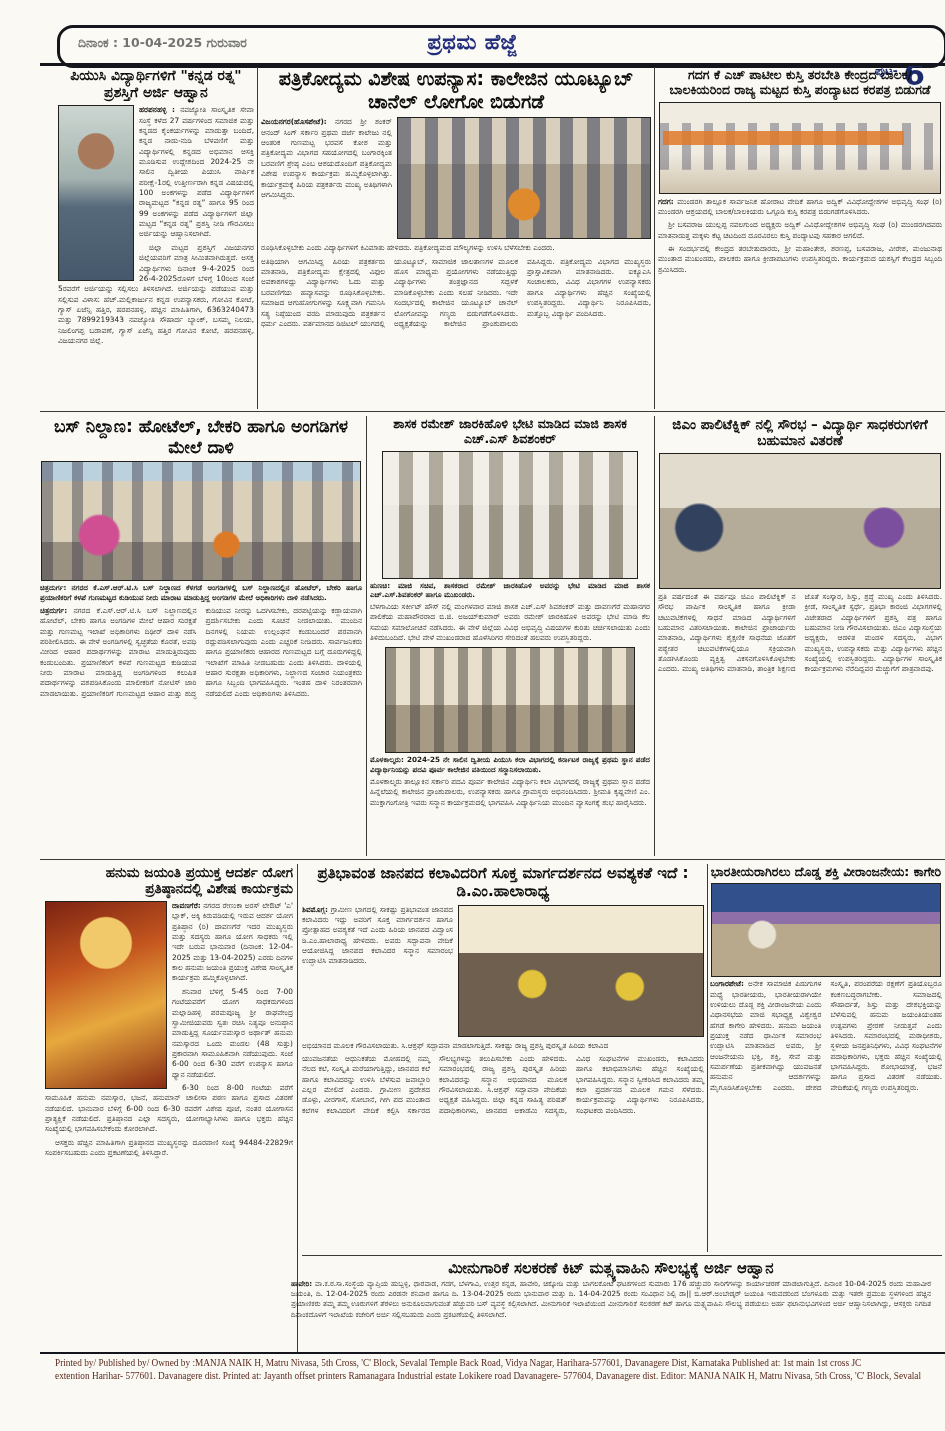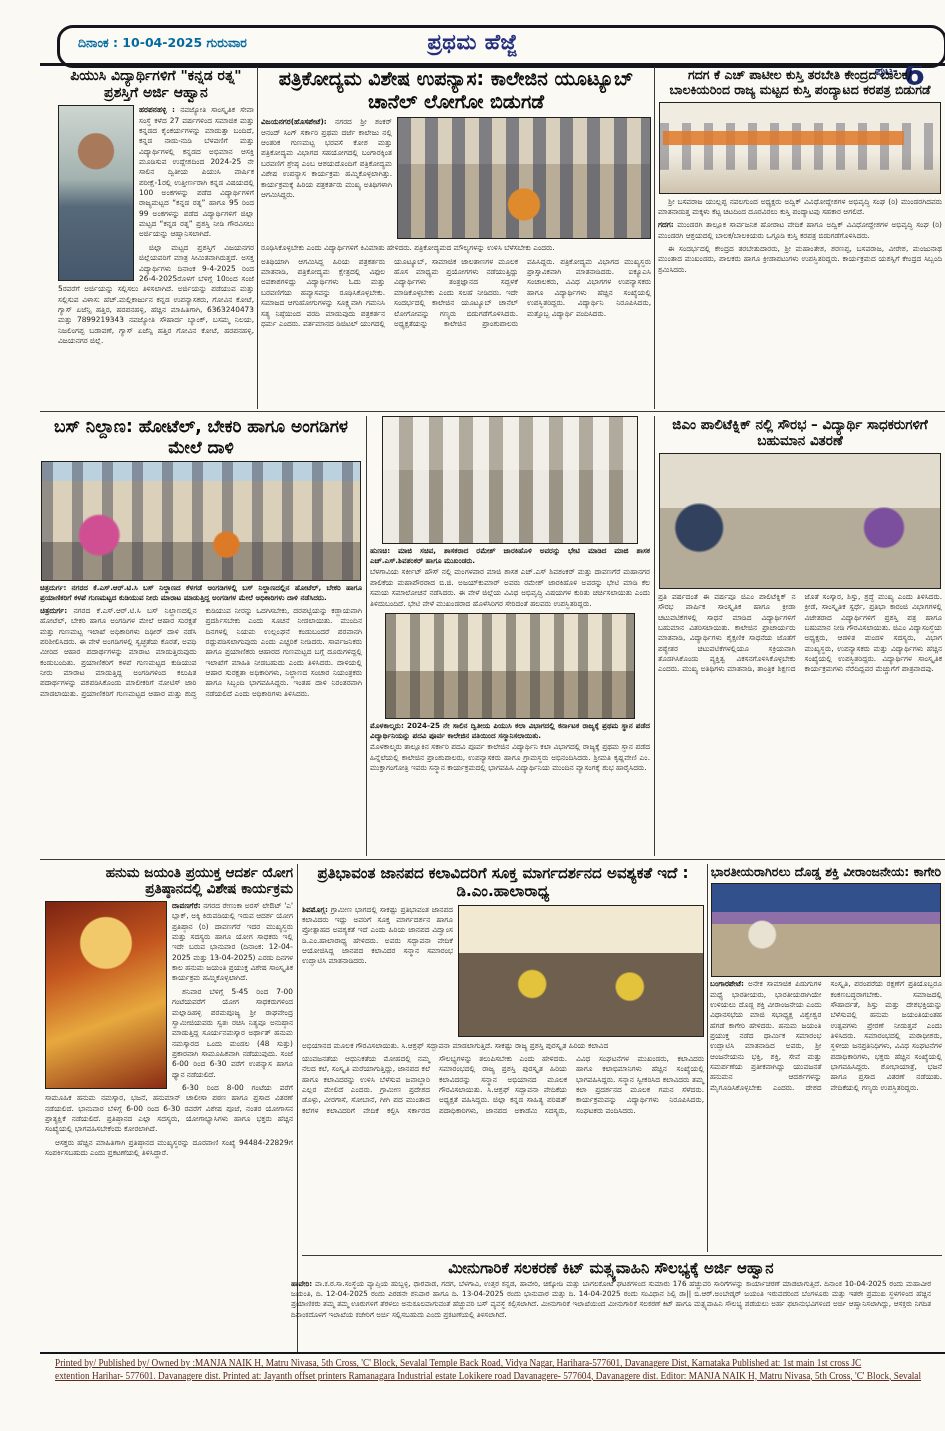--- a/index.html
+++ b/index.html
@@ -4,21 +4,21 @@
 <style>
   html,body{margin:0;padding:0;}
   body{
     width:945px;height:1431px;position:relative;overflow:hidden;
     background:#faf9f3;color:#1a1a1a;
     font-family:"DejaVu Sans","Liberation Sans",sans-serif;
   }
   .abs{position:absolute;}
   
   .header-box{left:57px;top:25px;width:884px;height:37px;border:3px solid #15151d;border-radius:16px;background:#fbfaf4;}
-  .hdr-date{left:78px;top:35px;font-size:12.5px;font-weight:bold;color:#0369a1;}
+  .hdr-date{left:78px;top:35px;font-size:12.5px;font-weight:bold;color:#737373;}
   .masthead{left:0;top:30px;width:945px;text-align:center;font-size:21px;font-weight:bold;color:#232e7d;letter-spacing:.5px;}
   .page-no{right:16px;top:30px;position:absolute;font-weight:bold;color:#1c2a6b;}
   .page-no .lbl{font-size:12px;vertical-align:10px;}
   .page-no .num{font-size:31px;}
   .rule{background:#15151d;}
   
   .article{position:absolute;}
   .hl{font-weight:bold;text-align:center;color:#0d0d0d;line-height:1.22;margin:0 0 4px 0;}
   .body-sm{font-size:7.4px;line-height:1.4;text-align:justify;color:#24211c;}
   .body-sm p{margin:0 0 3px 0;text-indent:10px;}
@@ -65,21 +65,21 @@
   .ph-stage{background:
     radial-gradient(circle at 22% 55%, #e8e2d2 0 7%, rgba(0,0,0,0) 8%),
     linear-gradient(180deg,#31508c 0 30%,#8f6fa8 30% 44%,#b9a98c 44% 100%);}
   .vline{width:1px;background:#3c3a36;}
   .hline{height:1px;background:#3c3a36;}
   .float-l{float:left;margin:0 5px 2px 0;}
   .float-r{float:right;margin:0 0 2px 5px;}
   .center{margin:0 auto;display:block;}
   
   .footer{left:55px;top:1357px;width:882px;font-family:"Liberation Serif","DejaVu Serif",serif;
-    font-size:9.3px;line-height:1.35;color:#5c2a20;text-decoration:underline;}
+    font-size:9.3px;line-height:1.35;color:#5c2a20;}
 </style>
 </head>
 <body>
 
 <div class="abs header-box"></div>
 <div class="abs hdr-date">ದಿನಾಂಕ : 10-04-2025 ಗುರುವಾರ</div>
 <div class="abs masthead">ಪ್ರಥಮ ಹೆಜ್ಜೆ</div>
 <div class="page-no" style="position:absolute;right:20px;top:28px;margin-top:28px;">
   <span class="lbl">ಪುಟ-</span>
   <span class="num">6</span>
@@ -106,42 +106,43 @@
     </div>
   </div>
   <div class="body-sm" style="margin-top:2px;">ರೂಢಿಸಿಕೊಳ್ಳಬೇಕು ಎಂದು ವಿದ್ಯಾರ್ಥಿಗಳಿಗೆ ಕಿವಿಮಾತು ಹೇಳಿದರು. ಪತ್ರಿಕೋದ್ಯಮದ ಮೌಲ್ಯಗಳನ್ನು ಉಳಿಸಿ ಬೆಳೆಸಬೇಕು ಎಂದರು.</div>
   <div class="body-sm cols3" style="margin-top:3px;height:150px;">ಅತಿಥಿಯಾಗಿ ಆಗಮಿಸಿದ್ದ ಹಿರಿಯ ಪತ್ರಕರ್ತರು ಮಾತನಾಡಿ, ಪತ್ರಿಕೋದ್ಯಮ ಕ್ಷೇತ್ರದಲ್ಲಿ ವಿಫುಲ ಅವಕಾಶಗಳಿದ್ದು ವಿದ್ಯಾರ್ಥಿಗಳು ಓದು ಮತ್ತು ಬರವಣಿಗೆಯ ಹವ್ಯಾಸವನ್ನು ರೂಢಿಸಿಕೊಳ್ಳಬೇಕು. ಸಮಾಜದ ಆಗುಹೋಗುಗಳನ್ನು ಸೂಕ್ಷ್ಮವಾಗಿ ಗಮನಿಸಿ ಸತ್ಯ ನಿಷ್ಠೆಯಿಂದ ವರದಿ ಮಾಡುವುದು ಪತ್ರಕರ್ತನ ಧರ್ಮ ಎಂದರು. ವರ್ತಮಾನದ ಡಿಜಿಟಲ್ ಯುಗದಲ್ಲಿ ಯೂಟ್ಯೂಬ್, ಸಾಮಾಜಿಕ ಜಾಲತಾಣಗಳ ಮೂಲಕ ಹೊಸ ಮಾಧ್ಯಮ ಪ್ರಯೋಗಗಳು ನಡೆಯುತ್ತಿದ್ದು ವಿದ್ಯಾರ್ಥಿಗಳು ತಂತ್ರಜ್ಞಾನದ ಸದ್ಬಳಕೆ ಮಾಡಿಕೊಳ್ಳಬೇಕು ಎಂದು ಸಲಹೆ ನೀಡಿದರು. ಇದೇ ಸಂದರ್ಭದಲ್ಲಿ ಕಾಲೇಜಿನ ಯೂಟ್ಯೂಬ್ ಚಾನೆಲ್ ಲೋಗೋವನ್ನು ಗಣ್ಯರು ಬಿಡುಗಡೆಗೊಳಿಸಿದರು. ಅಧ್ಯಕ್ಷತೆಯನ್ನು ಕಾಲೇಜಿನ ಪ್ರಾಂಶುಪಾಲರು ವಹಿಸಿದ್ದರು. ಪತ್ರಿಕೋದ್ಯಮ ವಿಭಾಗದ ಮುಖ್ಯಸ್ಥರು ಪ್ರಾಸ್ತಾವಿಕವಾಗಿ ಮಾತನಾಡಿದರು. ಐಕ್ಯೂಎಸಿ ಸಂಚಾಲಕರು, ವಿವಿಧ ವಿಭಾಗಗಳ ಉಪನ್ಯಾಸಕರು ಹಾಗೂ ವಿದ್ಯಾರ್ಥಿಗಳು ಹೆಚ್ಚಿನ ಸಂಖ್ಯೆಯಲ್ಲಿ ಉಪಸ್ಥಿತರಿದ್ದರು. ವಿದ್ಯಾರ್ಥಿನಿ ನಿರೂಪಿಸಿದರು, ಮತ್ತೊಬ್ಬ ವಿದ್ಯಾರ್ಥಿ ವಂದಿಸಿದರು.</div>
 </div>
 
 <div class="article" style="left:658px;top:67px;width:284px;height:342px;">
   <div class="hl" style="font-size:12.5px;">ಗದಗ ಕೆ ಎಚ್ ಪಾಟೀಲ ಕುಸ್ತಿ ತರಬೇತಿ ಕೇಂದ್ರದ ಬಾಲಕ/ಬಾಲಕಿಯರಿಂದ ರಾಜ್ಯ ಮಟ್ಟದ ಕುಸ್ತಿ ಪಂದ್ಯಾಟದ ಕರಪತ್ರ ಬಿಡುಗಡೆ</div>
   <div class="photo ph-wrestling center" style="width:282px;height:92px;"></div>
   <div class="body-sm" style="margin-top:3px;">
-    <p>ಶ್ರೀ ಬಸವರಾಜ ಯುಲ್ಲಪ್ಪ ನವಲಗುಂದ ಅಧ್ಯಕ್ಷರು ಅದ್ವಿಕ್ ವಿವಿಧೋದ್ದೇಶಗಳ ಅಭಿವೃದ್ಧಿ ಸಂಘ (ರಿ) ಮುಂಡರಗಿದವರು ಮಾತನಾಡುತ್ತ ಮಕ್ಕಳು ಕೆಟ್ಟ ಚಟದಿಂದ ದೂರವಿರಲು ಕುಸ್ತಿ ಪಂದ್ಯಾಟವು ಸಹಕಾರ ಆಗಲಿದೆ.</p>
     <p style="text-indent:0;"><b>ಗದಗ:</b>
       <span>ಮುಂಡರಗಿ ತಾಲ್ಲೂಕ ಸಾರ್ವಜನಿಕ ಹೋರಾಟ ವೇದಿಕೆ ಹಾಗೂ ಅದ್ವಿಕ್ ವಿವಿಧೋದ್ದೇಶಗಳ ಅಭಿವೃದ್ಧಿ ಸಂಘ (ರಿ) ಮುಂಡರಗಿ ಆಶ್ರಯದಲ್ಲಿ ಬಾಲಕ/ಬಾಲಕಿಯರು ಒಗ್ಗೂಡಿ ಕುಸ್ತಿ ಕರಪತ್ರ ಬಿಡುಗಡೆಗೊಳಿಸಿದರು.</span></p>
+    <p>ಶ್ರೀ ಬಸವರಾಜ ಯುಲ್ಲಪ್ಪ ನವಲಗುಂದ ಅಧ್ಯಕ್ಷರು ಅದ್ವಿಕ್ ವಿವಿಧೋದ್ದೇಶಗಳ ಅಭಿವೃದ್ಧಿ ಸಂಘ (ರಿ) ಮುಂಡರಗಿದವರು ಮಾತನಾಡುತ್ತ ಮಕ್ಕಳು ಕೆಟ್ಟ ಚಟದಿಂದ ದೂರವಿರಲು ಕುಸ್ತಿ ಪಂದ್ಯಾಟವು ಸಹಕಾರ ಆಗಲಿದೆ.</p>
     <p>ಈ ಸಂದರ್ಭದಲ್ಲಿ ಕೇಂದ್ರದ ತರಬೇತುದಾರರು, ಶ್ರೀ ಮಹಾಂತೇಶ, ಶರಣಪ್ಪ, ಬಸವರಾಜ, ವೀರೇಶ, ಮಂಜುನಾಥ ಮುಂತಾದ ಮುಖಂಡರು, ಪಾಲಕರು ಹಾಗೂ ಕ್ರೀಡಾಪಟುಗಳು ಉಪಸ್ಥಿತರಿದ್ದರು. ಕಾರ್ಯಕ್ರಮದ ಯಶಸ್ಸಿಗೆ ಕೇಂದ್ರದ ಸಿಬ್ಬಂದಿ ಶ್ರಮಿಸಿದರು.</p>
   </div>
 </div>
 
 <div class="abs vline" style="left:257px;top:67px;height:342px;"></div>
 <div class="abs vline" style="left:654px;top:67px;height:342px;"></div>
 <div class="abs hline" style="left:40px;top:411px;width:905px;"></div>
 
 <div class="article" style="left:40px;top:416px;width:322px;height:440px;">
   <div class="hl" style="font-size:17px;">ಬಸ್ ನಿಲ್ದಾಣ: ಹೋಟೆಲ್, ಬೇಕರಿ ಹಾಗೂ ಅಂಗಡಿಗಳ ಮೇಲೆ ದಾಳಿ</div>
   <div class="photo ph-street center" style="width:320px;height:120px;"></div>
   <div class="cap">ಚಿತ್ರದುರ್ಗ: ನಗರದ ಕೆ.ಎಸ್.ಆರ್.ಟಿ.ಸಿ ಬಸ್ ನಿಲ್ದಾಣದ ಕೆಳಗಡೆ ಅಂಗಡಿಗಳಲ್ಲಿ ಬಸ್ ನಿಲ್ದಾಣದಲ್ಲಿನ ಹೋಟೆಲ್, ಬೇಕರಿ ಹಾಗೂ ಪ್ರಯಾಣಿಕರಿಗೆ ಕಳಪೆ ಗುಣಮಟ್ಟದ ಕುಡಿಯುವ ನೀರು ಮಾರಾಟ ಮಾಡುತ್ತಿದ್ದ ಅಂಗಡಿಗಳ ಮೇಲೆ ಅಧಿಕಾರಿಗಳು ದಾಳಿ ನಡೆಸಿದರು.</div>
   <div class="body-sm cols2" style="margin-top:3px;height:240px;">
     <p style="text-indent:0;"><b>ಚಿತ್ರದುರ್ಗ:</b>
       <span>ನಗರದ ಕೆ.ಎಸ್.ಆರ್.ಟಿ.ಸಿ ಬಸ್ ನಿಲ್ದಾಣದಲ್ಲಿನ ಹೋಟೆಲ್, ಬೇಕರಿ ಹಾಗೂ ಅಂಗಡಿಗಳ ಮೇಲೆ ಆಹಾರ ಸುರಕ್ಷತೆ ಮತ್ತು ಗುಣಮಟ್ಟ ಇಲಾಖೆ ಅಧಿಕಾರಿಗಳು ದಿಢೀರ್ ದಾಳಿ ನಡೆಸಿ ಪರಿಶೀಲಿಸಿದರು. ಈ ವೇಳೆ ಅಂಗಡಿಗಳಲ್ಲಿ ಸ್ವಚ್ಛತೆಯ ಕೊರತೆ, ಅವಧಿ ಮೀರಿದ ಆಹಾರ ಪದಾರ್ಥಗಳನ್ನು ಮಾರಾಟ ಮಾಡುತ್ತಿರುವುದು ಕಂಡುಬಂದಿತು. ಪ್ರಯಾಣಿಕರಿಗೆ ಕಳಪೆ ಗುಣಮಟ್ಟದ ಕುಡಿಯುವ ನೀರು ಮಾರಾಟ ಮಾಡುತ್ತಿದ್ದ ಅಂಗಡಿಗಳಿಂದ ಕಲುಷಿತ ಪದಾರ್ಥಗಳನ್ನು ವಶಪಡಿಸಿಕೊಂಡು ಮಾಲೀಕರಿಗೆ ನೋಟಿಸ್ ಜಾರಿ ಮಾಡಲಾಯಿತು. ಪ್ರಯಾಣಿಕರಿಗೆ ಗುಣಮಟ್ಟದ ಆಹಾರ ಮತ್ತು ಶುದ್ಧ ಕುಡಿಯುವ ನೀರನ್ನು ಒದಗಿಸಬೇಕು, ದರಪಟ್ಟಿಯನ್ನು ಕಡ್ಡಾಯವಾಗಿ ಪ್ರದರ್ಶಿಸಬೇಕು ಎಂದು ಸೂಚನೆ ನೀಡಲಾಯಿತು. ಮುಂದಿನ ದಿನಗಳಲ್ಲಿ ನಿಯಮ ಉಲ್ಲಂಘನೆ ಕಂಡುಬಂದರೆ ಪರವಾನಗಿ ರದ್ದುಪಡಿಸಲಾಗುವುದು ಎಂದು ಎಚ್ಚರಿಕೆ ನೀಡಿದರು. ಸಾರ್ವಜನಿಕರು ಹಾಗೂ ಪ್ರಯಾಣಿಕರು ಆಹಾರದ ಗುಣಮಟ್ಟದ ಬಗ್ಗೆ ದೂರುಗಳಿದ್ದಲ್ಲಿ ಇಲಾಖೆಗೆ ಮಾಹಿತಿ ನೀಡಬಹುದು ಎಂದು ತಿಳಿಸಿದರು. ದಾಳಿಯಲ್ಲಿ ಆಹಾರ ಸುರಕ್ಷತಾ ಅಧಿಕಾರಿಗಳು, ನಿಲ್ದಾಣದ ಸಂಚಾರ ನಿಯಂತ್ರಕರು ಹಾಗೂ ಸಿಬ್ಬಂದಿ ಭಾಗವಹಿಸಿದ್ದರು. ಇಂತಹ ದಾಳಿ ನಿರಂತರವಾಗಿ ನಡೆಯಲಿದೆ ಎಂದು ಅಧಿಕಾರಿಗಳು ತಿಳಿಸಿದರು.</span></p>
   </div>
 </div>
 
 <div class="article" style="left:370px;top:416px;width:280px;height:440px;">
+  <div class="hl" style="font-size:12.5px;">ಶಾಸಕ ರಮೇಶ್ ಜಾರಕಿಹೊಳಿ ಭೇಟಿ ಮಾಡಿದ ಮಾಜಿ ಶಾಸಕ ಎಚ್.ಎಸ್ ಶಿವಶಂಕರ್</div>
   <div class="photo ph-meeting center" style="width:256px;height:128px;"></div>
   <div class="cap">ಹುಣಚಿ: ಮಾಜಿ ಸಚಿವ, ಶಾಸಕರಾದ ರಮೇಶ್ ಜಾರಕಿಹೊಳಿ ಅವರನ್ನು ಭೇಟಿ ಮಾಡಿದ ಮಾಜಿ ಶಾಸಕ ಎಚ್.ಎಸ್.ಶಿವಶಂಕರ್ ಹಾಗೂ ಮುಖಂಡರು.</div>
   <div class="body-sm" style="margin-top:2px;">ಬೆಳಗಾವಿಯ ಸರ್ಕೀಟ್ ಹೌಸ್ ನಲ್ಲಿ ಮಂಗಳವಾರ ಮಾಜಿ ಶಾಸಕ ಎಚ್.ಎಸ್ ಶಿವಶಂಕರ್ ಮತ್ತು ದಾವಣಗೆರೆ ಮಹಾನಗರ ಪಾಲಿಕೆಯ ಮಹಾಪೌರರಾದ ಬಿ.ಜಿ. ಅಜಯ್‌ಕುಮಾರ್ ಅವರು ರಮೇಶ್ ಜಾರಕಿಹೊಳಿ ಅವರನ್ನು ಭೇಟಿ ಮಾಡಿ ಕೆಲ ಸಮಯ ಸಮಾಲೋಚನೆ ನಡೆಸಿದರು. ಈ ವೇಳೆ ಜಿಲ್ಲೆಯ ವಿವಿಧ ಅಭಿವೃದ್ಧಿ ವಿಷಯಗಳ ಕುರಿತು ಚರ್ಚಿಸಲಾಯಿತು ಎಂದು ತಿಳಿದುಬಂದಿದೆ. ಭೇಟಿ ವೇಳೆ ಮುಖಂಡರಾದ ಹೊಳೆಸಿರಿಗರ ಸೇರಿದಂತೆ ಹಲವರು ಉಪಸ್ಥಿತರಿದ್ದರು.</div>
   <div class="photo ph-outdoor-group center" style="width:250px;height:106px;margin-top:4px;"></div>
   <div class="cap">ಮೊಳಕಾಲ್ಮರು: 2024-25 ನೇ ಸಾಲಿನ ದ್ವಿತೀಯ ಪಿಯುಸಿ ಕಲಾ ವಿಭಾಗದಲ್ಲಿ ಕರ್ನಾಟಕ ರಾಜ್ಯಕ್ಕೆ ಪ್ರಥಮ ಸ್ಥಾನ ಪಡೆದ ವಿದ್ಯಾರ್ಥಿನಿಯನ್ನು ಪದವಿ ಪೂರ್ವ ಕಾಲೇಜಿನ ವತಿಯಿಂದ ಸನ್ಮಾನಿಸಲಾಯಿತು.</div>
   <div class="body-sm" style="margin-top:2px;">ಮೊಳಕಾಲ್ಮರು ತಾಲ್ಲೂಕಿನ ಸರ್ಕಾರಿ ಪದವಿ ಪೂರ್ವ ಕಾಲೇಜಿನ ವಿದ್ಯಾರ್ಥಿನಿ ಕಲಾ ವಿಭಾಗದಲ್ಲಿ ರಾಜ್ಯಕ್ಕೆ ಪ್ರಥಮ ಸ್ಥಾನ ಪಡೆದ ಹಿನ್ನೆಲೆಯಲ್ಲಿ ಕಾಲೇಜಿನ ಪ್ರಾಂಶುಪಾಲರು, ಉಪನ್ಯಾಸಕರು ಹಾಗೂ ಗ್ರಾಮಸ್ಥರು ಅಭಿನಂದಿಸಿದರು. ಶ್ರೀಮತಿ ಕೃಷ್ಣವೇಣಿ ಎಂ. ಮುಕ್ತಾಗಂಗೋತ್ರಿ ಇವರು ಸನ್ಮಾನ ಕಾರ್ಯಕ್ರಮದಲ್ಲಿ ಭಾಗವಹಿಸಿ ವಿದ್ಯಾರ್ಥಿನಿಯ ಮುಂದಿನ ವ್ಯಾಸಂಗಕ್ಕೆ ಶುಭ ಹಾರೈಸಿದರು.</div>
 </div>
 
 <div class="article" style="left:658px;top:416px;width:284px;height:440px;">
   <div class="hl" style="font-size:13.5px;">ಜಿಎಂ ಪಾಲಿಟೆಕ್ನಿಕ್ ನಲ್ಲಿ ಸೌರಭ – ವಿದ್ಯಾರ್ಥಿ ಸಾಧಕರುಗಳಿಗೆ ಬಹುಮಾನ ವಿತರಣೆ</div>

